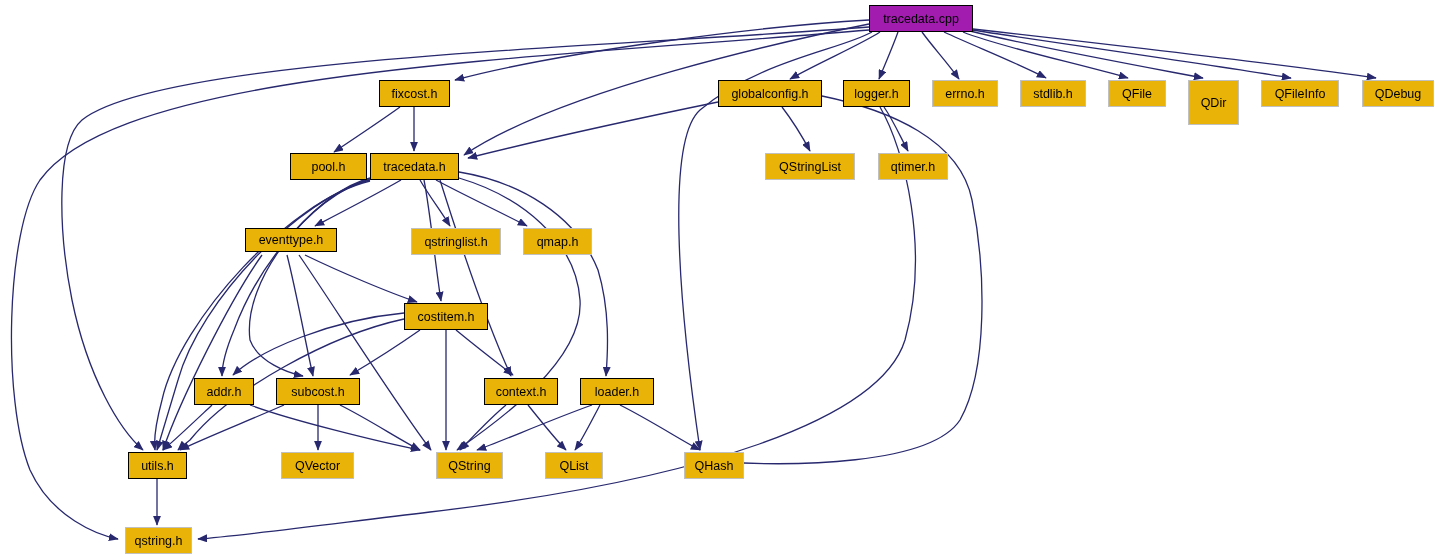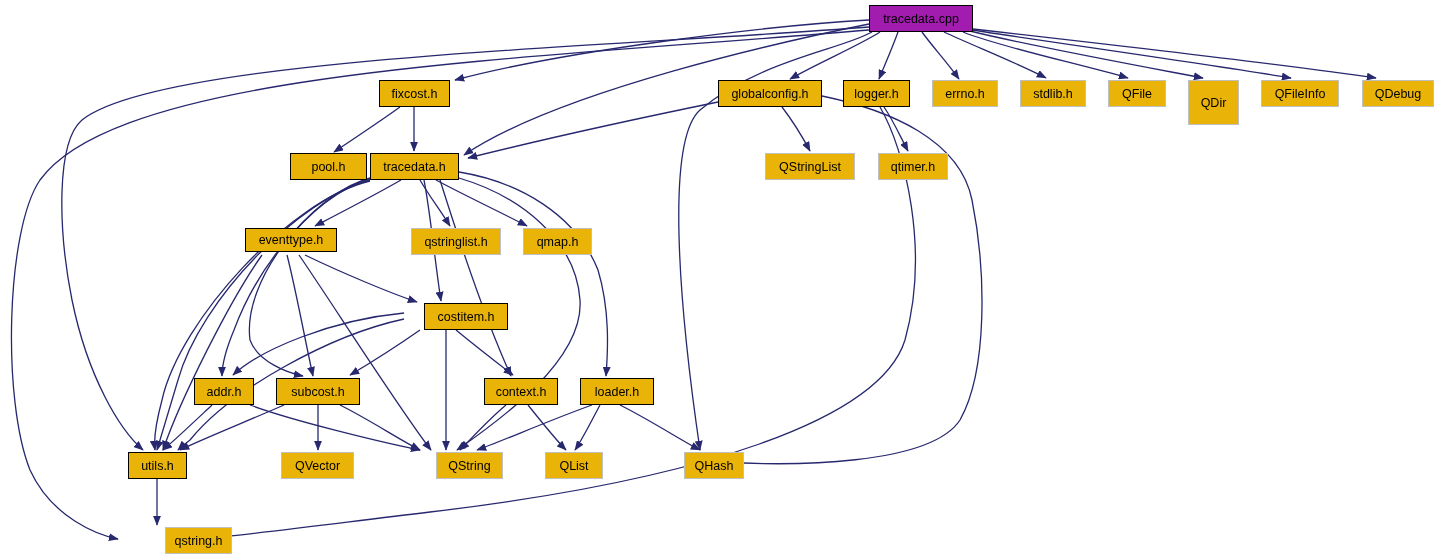--- a/index.html
+++ b/index.html
@@ -182,21 +182,21 @@
     </div>
     <div class="node-box proj" style="left: 245px; top: 228px; width: 92px; height: 24px;">
       <span class="node-label">eventtype.h</span>
     </div>
     <div class="node-box sys" style="left: 411px; top: 228px; width: 90px; height: 27px;">
       <span class="node-label">qstringlist.h</span>
     </div>
     <div class="node-box sys" style="left: 523px; top: 228px; width: 69px; height: 27px;">
       <span class="node-label">qmap.h</span>
     </div>
-    <div class="node-box proj" style="left: 424px; top: 303px; width: 84px; height: 27px;">
+    <div class="node-box proj" style="left: 404px; top: 303px; width: 84px; height: 27px;">
       <span class="node-label">costitem.h</span>
     </div>
     <div class="node-box proj" style="left: 194px; top: 378px; width: 60px; height: 27px;">
       <span class="node-label">addr.h</span>
     </div>
     <div class="node-box proj" style="left: 276px; top: 378px; width: 84px; height: 27px;">
       <span class="node-label">subcost.h</span>
     </div>
     <div class="node-box proj" style="left: 484px; top: 378px; width: 74px; height: 27px; align-items: center;">
       <span class="node-label">context.h</span>
@@ -212,16 +212,16 @@
     </div>
     <div class="node-box sys" style="left: 436px; top: 452px; width: 67px; height: 27px;">
       <span class="node-label">QString</span>
     </div>
     <div class="node-box sys" style="left: 545px; top: 452px; width: 58px; height: 27px;">
       <span class="node-label">QList</span>
     </div>
     <div class="node-box sys" style="left: 684px; top: 452px; width: 60px; height: 27px;">
       <span class="node-label">QHash</span>
     </div>
-    <div class="node-box sys" style="left: 125px; top: 527px; width: 67px; height: 27px; margin-left: 40px;">
+    <div class="node-box sys" style="left: 125px; top: 527px; width: 67px; height: 27px;">
       <span class="node-label">qstring.h</span>
     </div>
   </div>
 
 </body></html>

